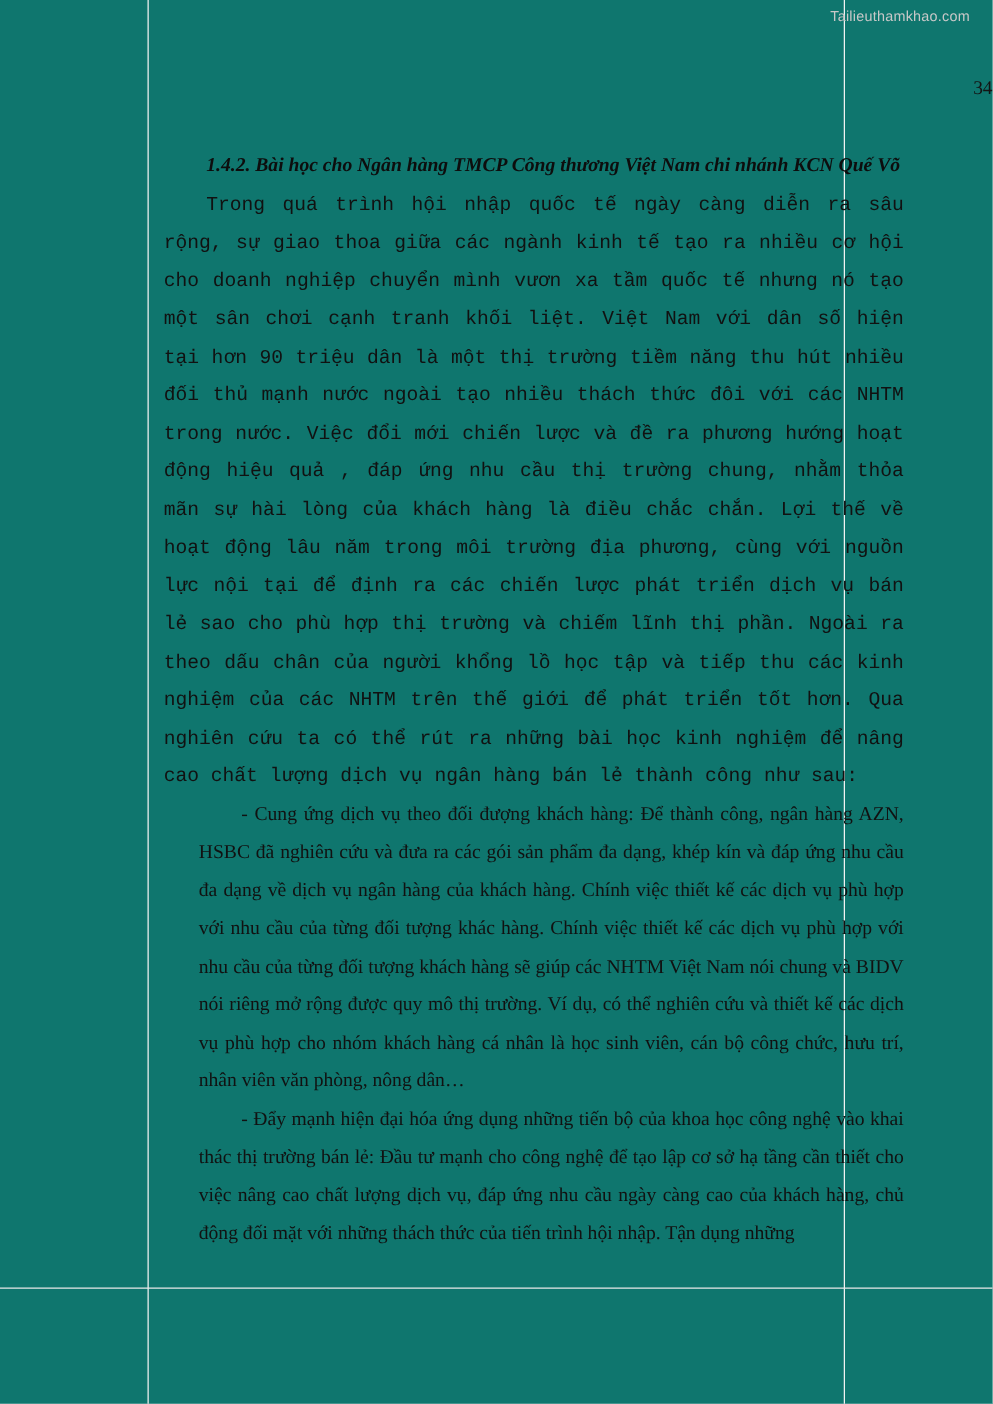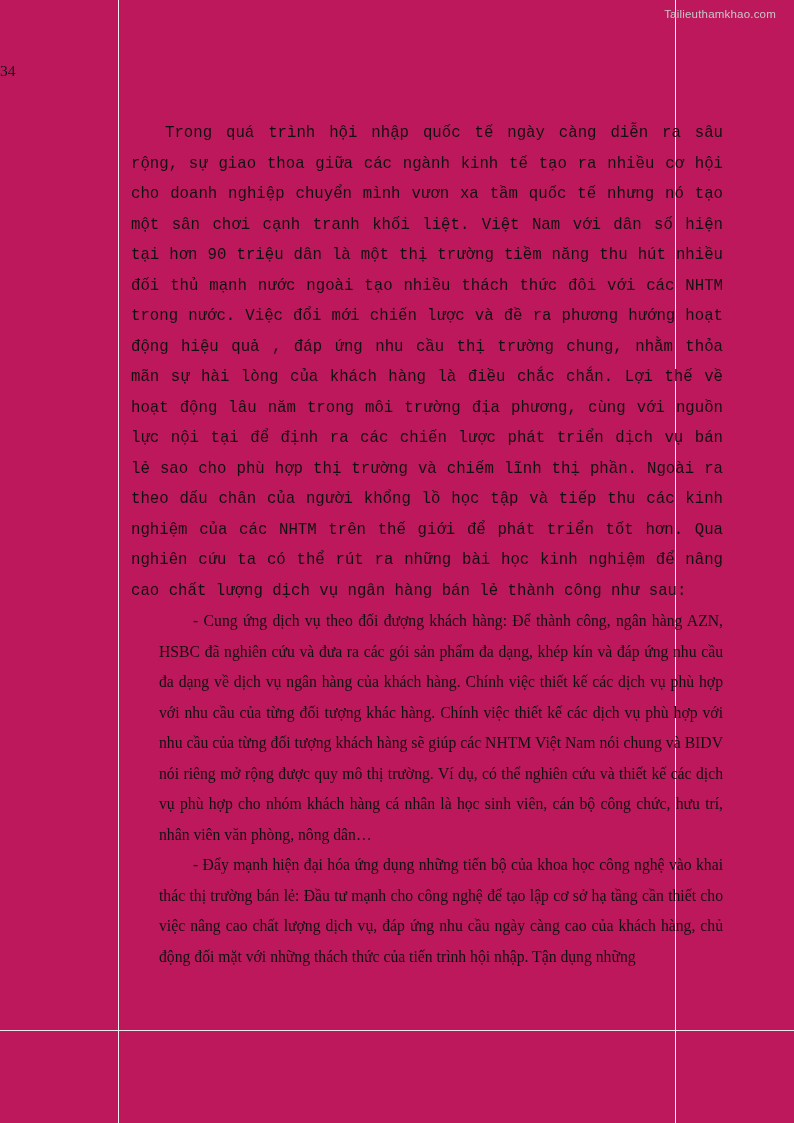--- a/index.html
+++ b/index.html
@@ -12,39 +12,39 @@
     height: 1123px;
     font-family: "Liberation Serif", serif;
     color: #000000;
     position: relative;
     overflow: hidden;
   }
   .page {
     position: relative;
     width: 794px;
     height: 1123px;
-    background: #be185d;
+    background: #0f766e;
     box-sizing: border-box;
   }
   .watermark {
     position: absolute;
     top: 8px;
     right: 18px;
     font-family: "Liberation Sans", sans-serif;
     font-size: 11.5px;
     color: #c8c8c8;
     letter-spacing: 0.2px;
     white-space: nowrap;
   }
   .page-number {
     position: absolute;
     top: 62px;
     left: 0;
     width: 794px;
-    text-align: left;
+    text-align: right;
     font-size: 15.5px;
     color: #141414;
   }
   .content {
     position: absolute;
     left: 131px;
     top: 118px;
     width: 592px;
   }
   .para {
@@ -102,20 +102,21 @@
   <div class="edge-left"></div>
   <div class="edge-right"></div>
 
   <div class="watermark">Tailieuthamkhao.com</div>
 
   <div class="page-number">34</div>
 
   <div class="content">
 
 
+    <p class="heading">1.4.2.  Bài học cho Ngân hàng TMCP Công thương Việt Nam chi nhánh KCN Quế Võ</p>
 
     <p class="para indent">Trong quá trình hội nhập quốc tế ngày càng diễn ra sâu rộng, sự giao thoa giữa các ngành kinh tế tạo ra nhiều cơ hội cho doanh nghiệp chuyển mình vươn xa tầm quốc tế nhưng nó tạo một sân chơi cạnh tranh khối liệt. Việt Nam với dân số hiện tại hơn 90  triệu dân là một thị trường tiềm năng thu hút nhiều đối thủ mạnh nước ngoài tạo nhiều thách thức đôi với các NHTM trong nước. Việc đổi mới chiến lược và đề ra phương hướng hoạt động hiệu quả , đáp ứng  nhu cầu thị trường chung, nhằm thỏa mãn sự hài lòng của khách hàng là điều chắc chắn. Lợi thế về hoạt động lâu năm trong môi trường địa phương, cùng với nguồn lực nội tại để định ra các chiến lược phát triển dịch vụ bán lẻ sao cho phù hợp thị trường và chiếm lĩnh thị phần. Ngoài ra theo dấu chân của người khổng lồ học tập và tiếp thu các kinh nghiệm của các NHTM trên thế giới để phát triển tốt hơn. Qua nghiên cứu ta có thể rút ra những bài học kinh nghiệm để nâng cao chất lượng dịch vụ ngân hàng bán lẻ thành công như sau:</p>
 
     <p class="para dash">-   Cung ứng dịch vụ theo đối đượng khách hàng: Để thành công, ngân hàng AZN, HSBC đã nghiên cứu và đưa ra các gói sản phẩm đa dạng, khép kín và đáp ứng nhu cầu đa dạng về dịch vụ ngân hàng của khách hàng. Chính việc thiết kế các dịch vụ phù hợp với nhu cầu của từng đối tượng khác hàng. Chính việc thiết kế các dịch vụ phù hợp với nhu cầu  của  từng đối tượng khách hàng sẽ giúp các NHTM Việt Nam nói chung và BIDV nói riêng mở rộng được quy mô thị trường. Ví dụ, có thể nghiên cứu và thiết kế các dịch vụ  phù hợp cho nhóm khách hàng  cá nhân là học sinh viên, cán bộ công chức, hưu trí, nhân viên văn phòng, nông dân…</p>
 
     <p class="para dash">-   Đẩy mạnh hiện đại hóa  ứng dụng những tiến bộ của khoa học công nghệ vào khai thác thị trường bán lẻ: Đầu tư mạnh cho công nghệ để tạo lập cơ  sở hạ tầng cần thiết cho việc nâng cao chất lượng  dịch vụ, đáp ứng nhu cầu ngày càng cao của khách hàng, chủ động đối mặt với những thách thức của tiến trình hội nhập. Tận dụng   những</p>
 
   </div>
 
   <div class="bottom-rule"></div>

